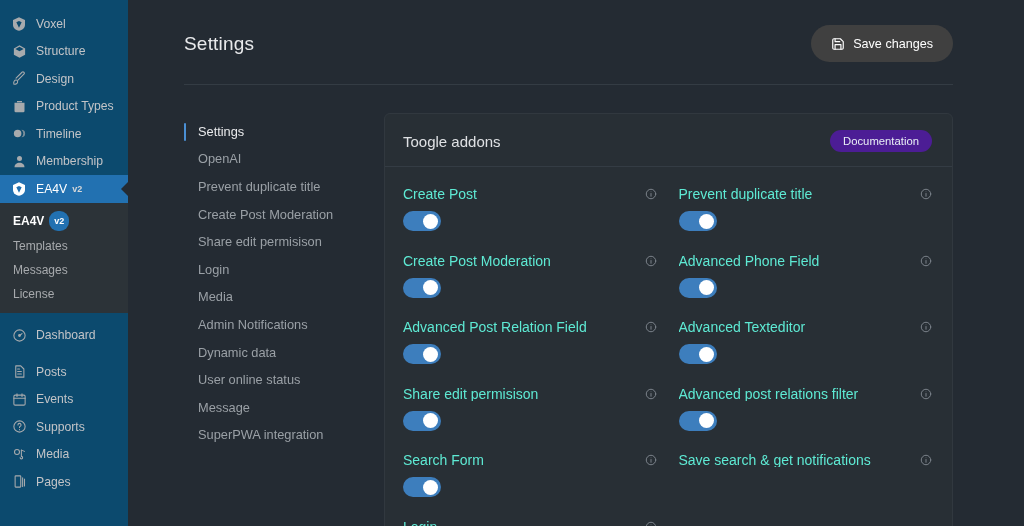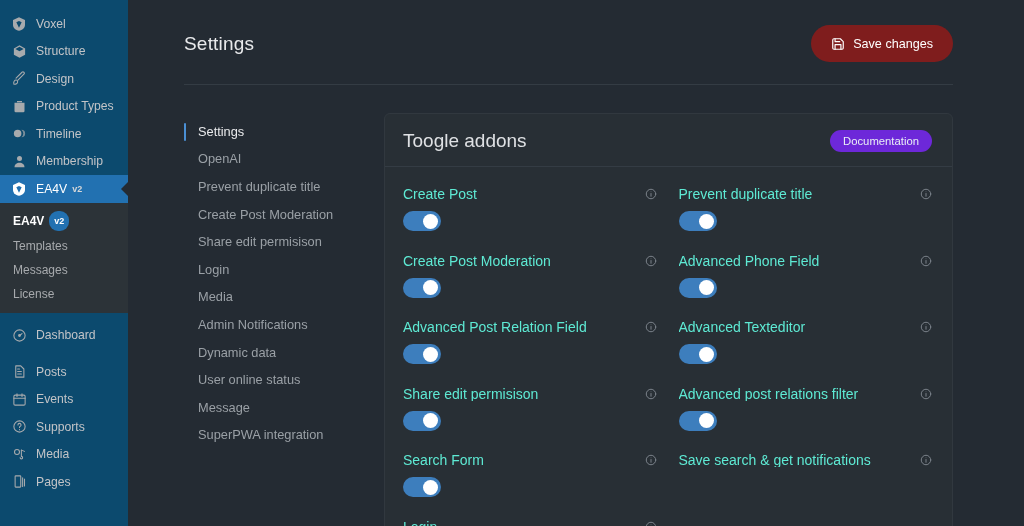--- a/index.html
+++ b/index.html
@@ -87,21 +87,21 @@
   }
   .page-head {
     padding-top: 25px;
     display: flex; align-items: center; justify-content: space-between;
     border-bottom: 1px solid #343c44;
     padding-bottom: 22px;
   }
   .page-title { font-size: 19px; color: #e9eaec; font-weight: 400; letter-spacing: .2px; }
   .save-btn {
     display: inline-flex; align-items: center; gap: 8px;
-    background: #7f1d1d;
+    background: #404040;
     color: #fff;
     border: none;
     border-radius: 20px;
     height: 37px;
     padding: 0 20px;
     font-size: 12.6px;
     font-family: "Liberation Sans", sans-serif;
     cursor: pointer;
   }
   .save-btn svg { display:block; }
@@ -134,23 +134,23 @@
     border: 1px solid #31383f;
     border-radius: 6px;
     min-height: 430px;
     overflow: hidden;
   }
   .card-head {
     display: flex; align-items: center; justify-content: space-between;
     padding: 16px 20px 14px 18px;
     border-bottom: 1px solid #343c44;
   }
-  .card-title { font-size: 19px; color: #dfe1e4; }
+  .card-title { font-size: 15px; color: #dfe1e4; }
   .doc-btn {
-    background: #6d28d9;
+    background: #4c1d95;
     color: #e8eef5;
     border: none;
     border-radius: 14px;
     font-size: 11.3px;
     padding: 5px 13px;
     font-family: "Liberation Sans", sans-serif;
     cursor: pointer;
   }
 
   .toggle-grid {

